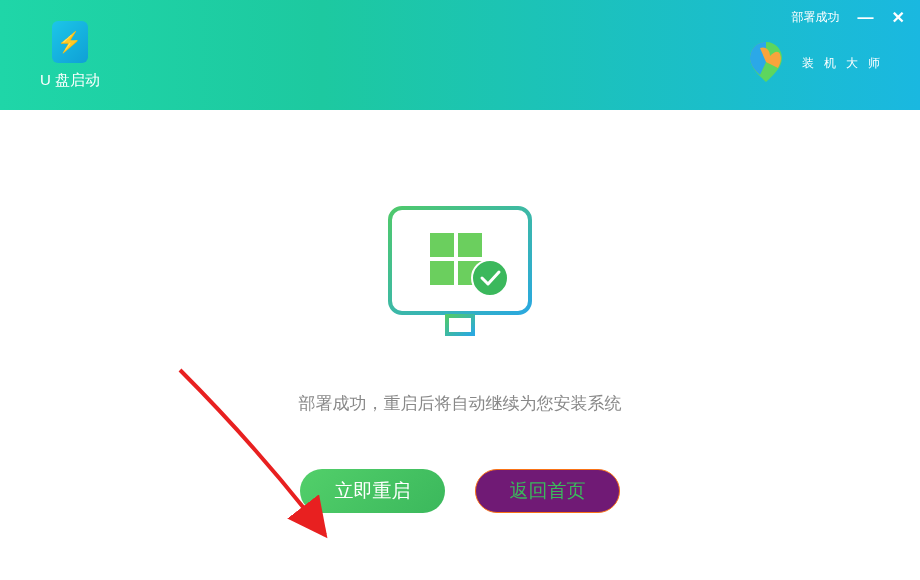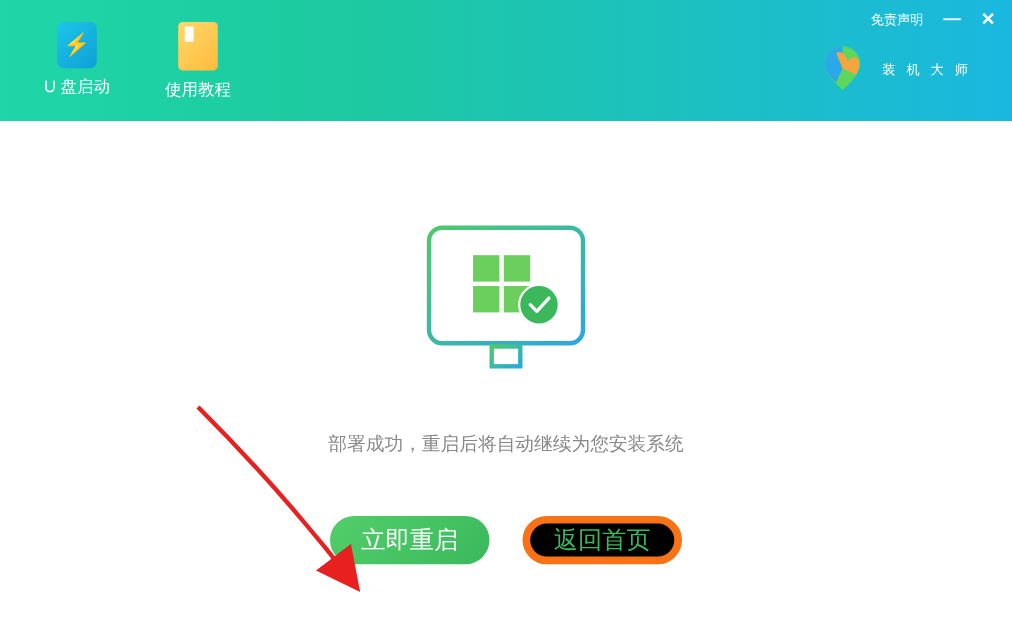--- a/index.html
+++ b/index.html
@@ -116,62 +116,56 @@
       display: flex;
       gap: 30px;
     }
     .btn {
       width: 145px;
       height: 44px;
       border-radius: 22px;
       display: flex;
       align-items: center;
       justify-content: center;
-      font-size: 22px;
+      font-size: 19px;
       cursor: pointer;
       margin-top: 24px;
     }
     .btn-primary {
       background: linear-gradient(135deg, #52cf6a, #3bb85c);
       color: #fff;
       border: none;
     }
     .btn-secondary {
-      background: #000000;
+      background: #701a75;
       color: #3bb85c;
-      border: 7px solid #f97316;
+      border: 1px solid #f97316;
     }
     .arrow {
       position: absolute;
       left: 170px;
       top: 250px;
       pointer-events: none;
     }
   </style>
 </head>
 <body>
 
 <div class="header">
   <div class="tabs">
     <div class="tab">
       <div class="tab-icon usb">
         <span class="bolt">⚡</span>
       </div>
       <span>U 盘启动</span>
     </div>
-    <div class="tab">
-      <div class="tab-icon book">
-        <div style="position:absolute;left:6px;top:4px;width:8px;height:14px;background:#fff;border-radius:1px;"></div>
-      </div>
-      <span>使用教程</span>
-    </div>
   </div>
 
   <div class="top-controls">
-    <span>免责声明</span>
+    <span>部署成功</span>
     <span class="win-ctrl">—</span>
     <span class="win-ctrl">✕</span>
   </div>
 
   <div class="brand">
     <div class="brand-logo">
       <svg width="48" height="48" viewBox="0 0 48 48">
         <path d="M24 4 C14 4 8 12 8 20 C8 30 18 38 24 44 C30 38 40 30 40 20 C40 12 34 4 24 4" fill="#5dd65e"></path>
         <path d="M24 4 C14 4 8 12 8 20 C8 26 12 32 18 37 L24 24 Z" fill="#2ba8e8"></path>
         <path d="M28 18 C28 12 24 8 18 10 L24 24 L36 30 C38 26 40 22 38 16 C36 12 32 14 28 18" fill="#f8a43c"></path>

